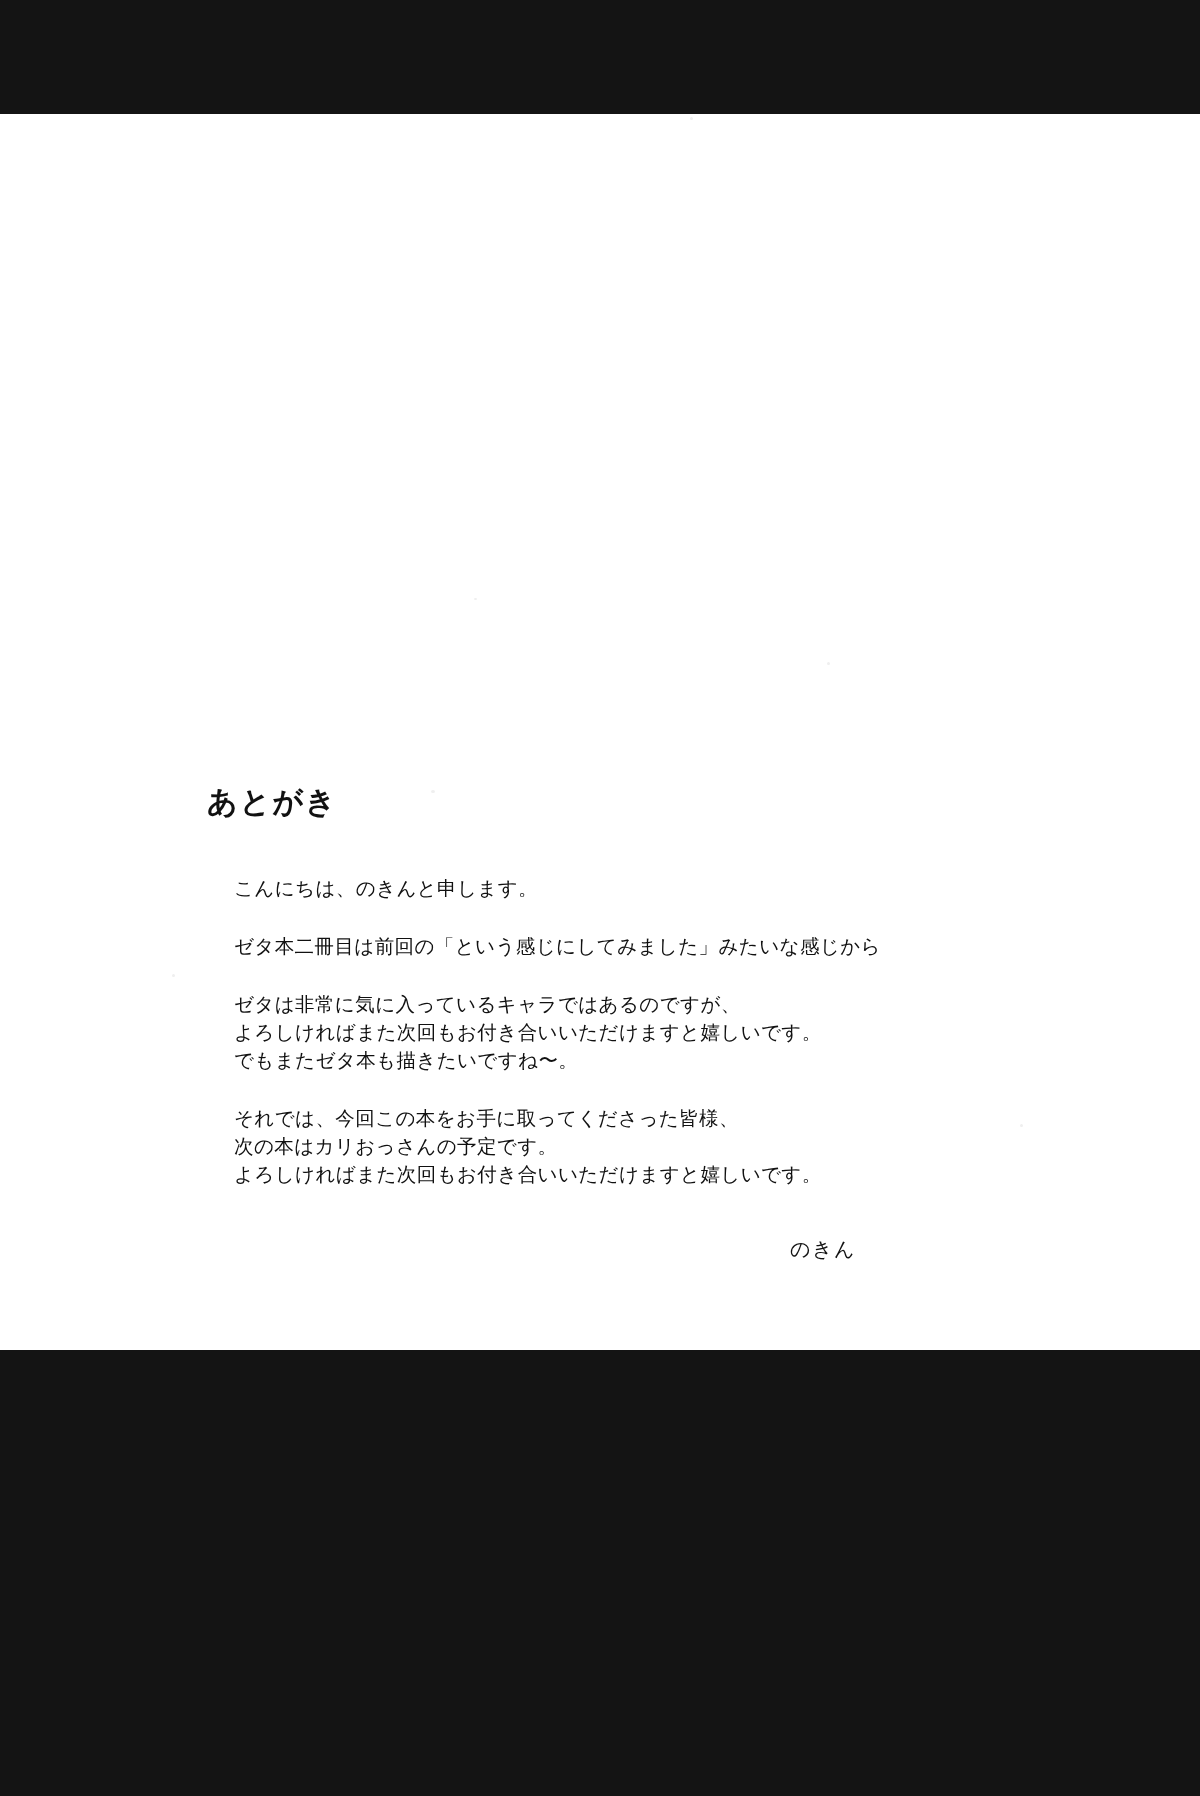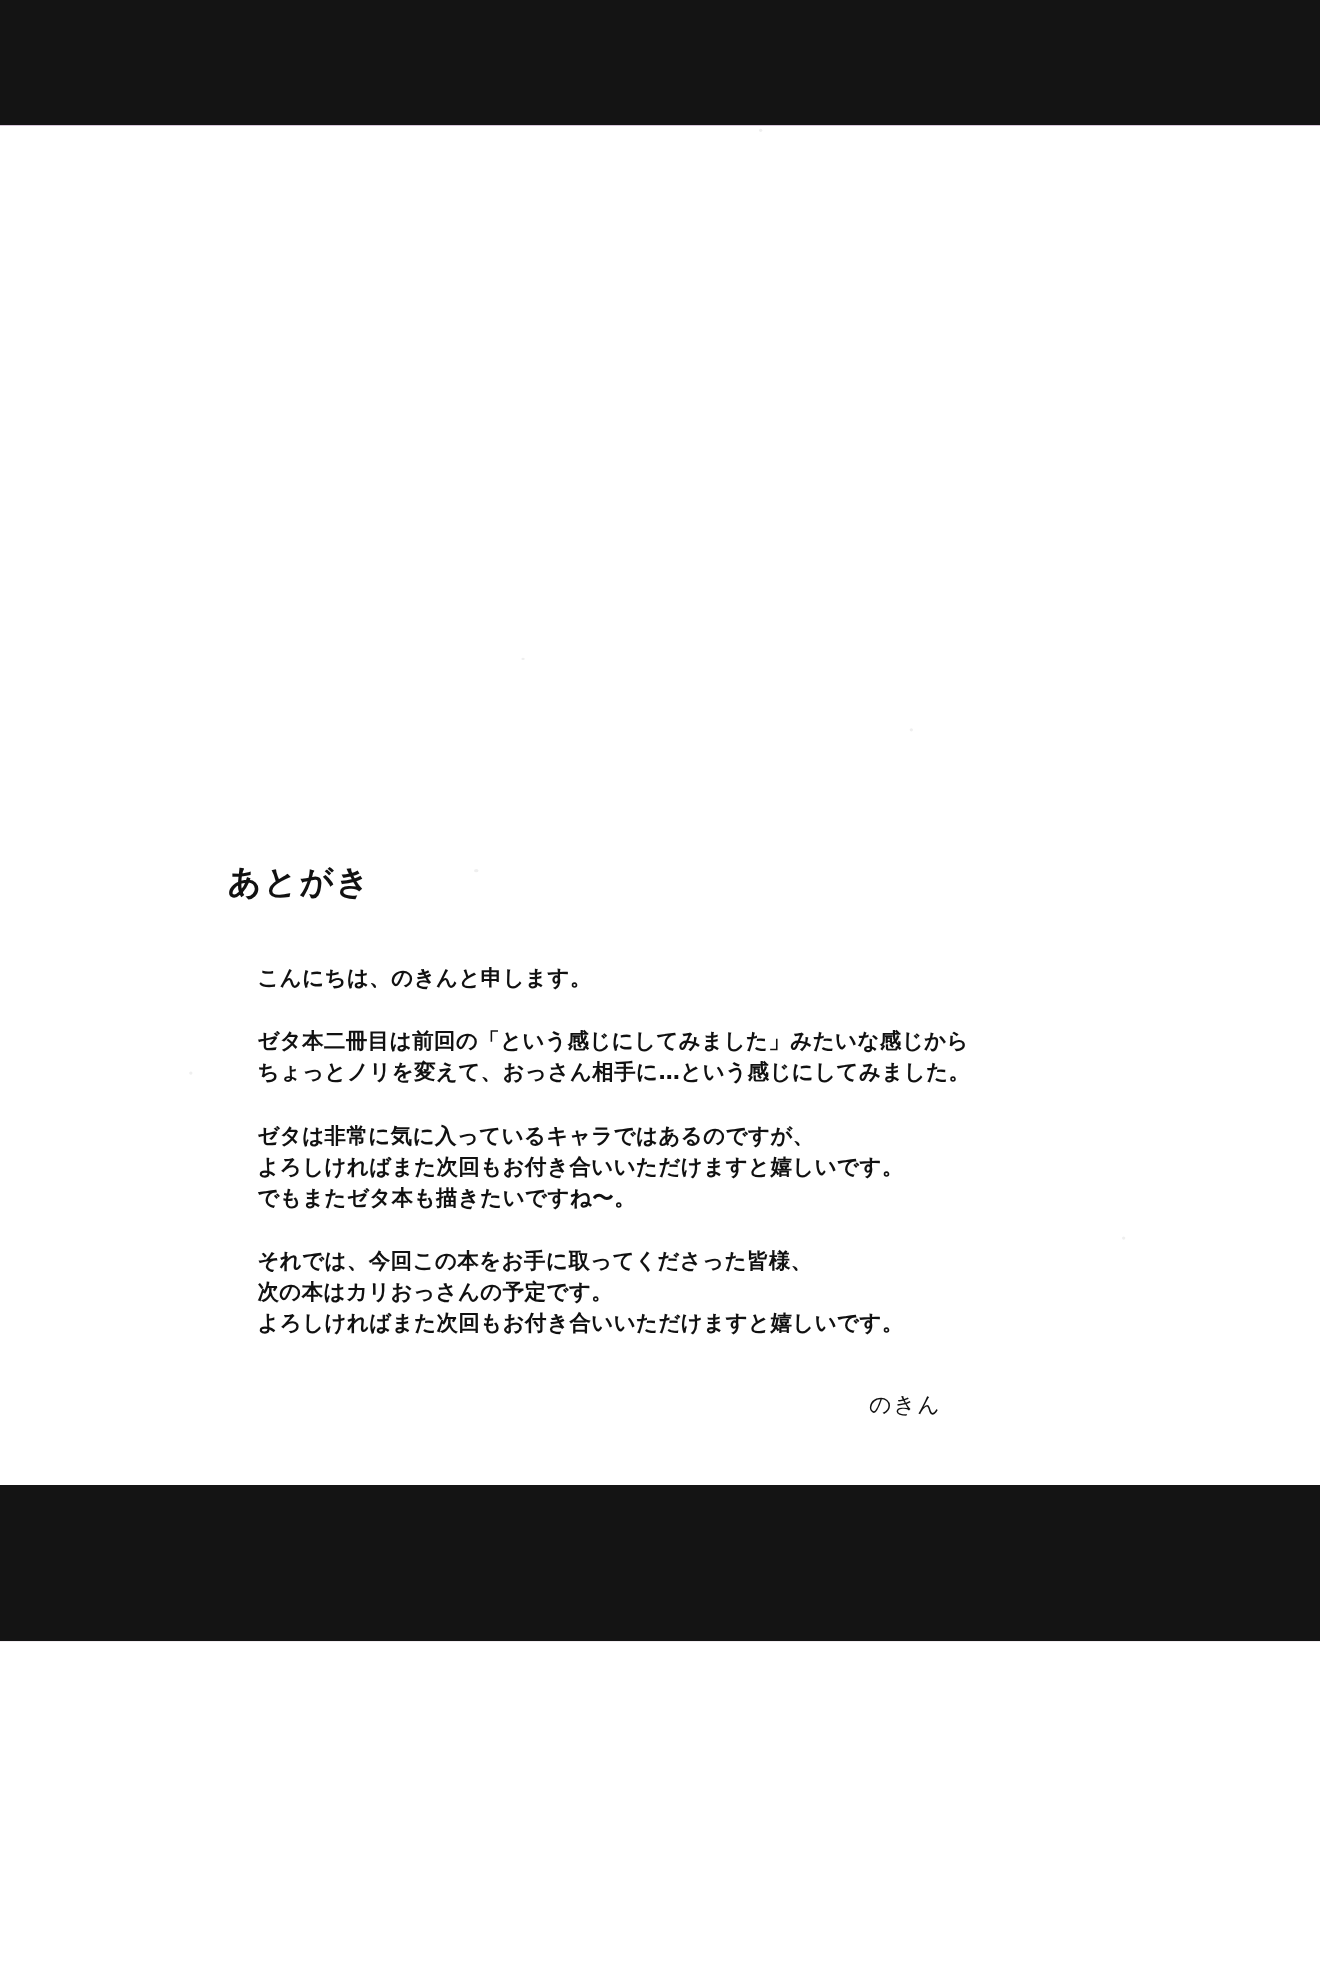--- a/index.html
+++ b/index.html
@@ -3,22 +3,22 @@
 <meta charset="utf-8">
 <style>
   html, body {
     margin: 0;
     padding: 0;
     background: #ffffff;
   }
   .page {
     position: relative;
     width: 1200px;
-    height: 1492px;
-    background: #f0abfc;
+    height: 1796px;
+    background: #fdba74;
     overflow: hidden;
     font-family: "Liberation Sans", sans-serif;
   }
   
   .paper {
     position: absolute;
     left: 0;
     top: 114px;
     width: 1200px;
     height: 1236px;
@@ -64,21 +64,20 @@
   }
   .para {
     margin: 0 0 30px 0;
   }
   .para:last-of-type {
     margin-bottom: 0;
   }
   .line {
     display: block;
     white-space: pre;
-    font-weight: bold;
   }
   .signature {
     margin: 46px 0 0 0;
     text-align: left;
     padding-left: 556px;
     font-family: "DejaVu Sans", sans-serif;
     font-size: 20px;
     letter-spacing: 1.5px;
     color: #111111;
   }
@@ -106,21 +105,20 @@
     <h1 class="afterword-title">あとがき</h1>
 
     <div class="body-block">
 
       <p class="para">
         <span class="line">こんにちは、のきんと申します。</span>
       </p>
 
       <p class="para">
         <span class="line">ゼタ本二冊目は前回の「という感じにしてみました」みたいな感じから</span>
-        <span class="line">ちょっとノリを変えて、おっさん相手に…という感じにしてみました。</span>
       </p>
 
       <p class="para">
         <span class="line">ゼタは非常に気に入っているキャラではあるのですが、</span>
         <span class="line">よろしければまた次回もお付き合いいただけますと嬉しいです。</span>
         <span class="line">でもまたゼタ本も描きたいですね〜。</span>
       </p>
 
       <p class="para">
         <span class="line">それでは、今回この本をお手に取ってくださった皆様、</span>

